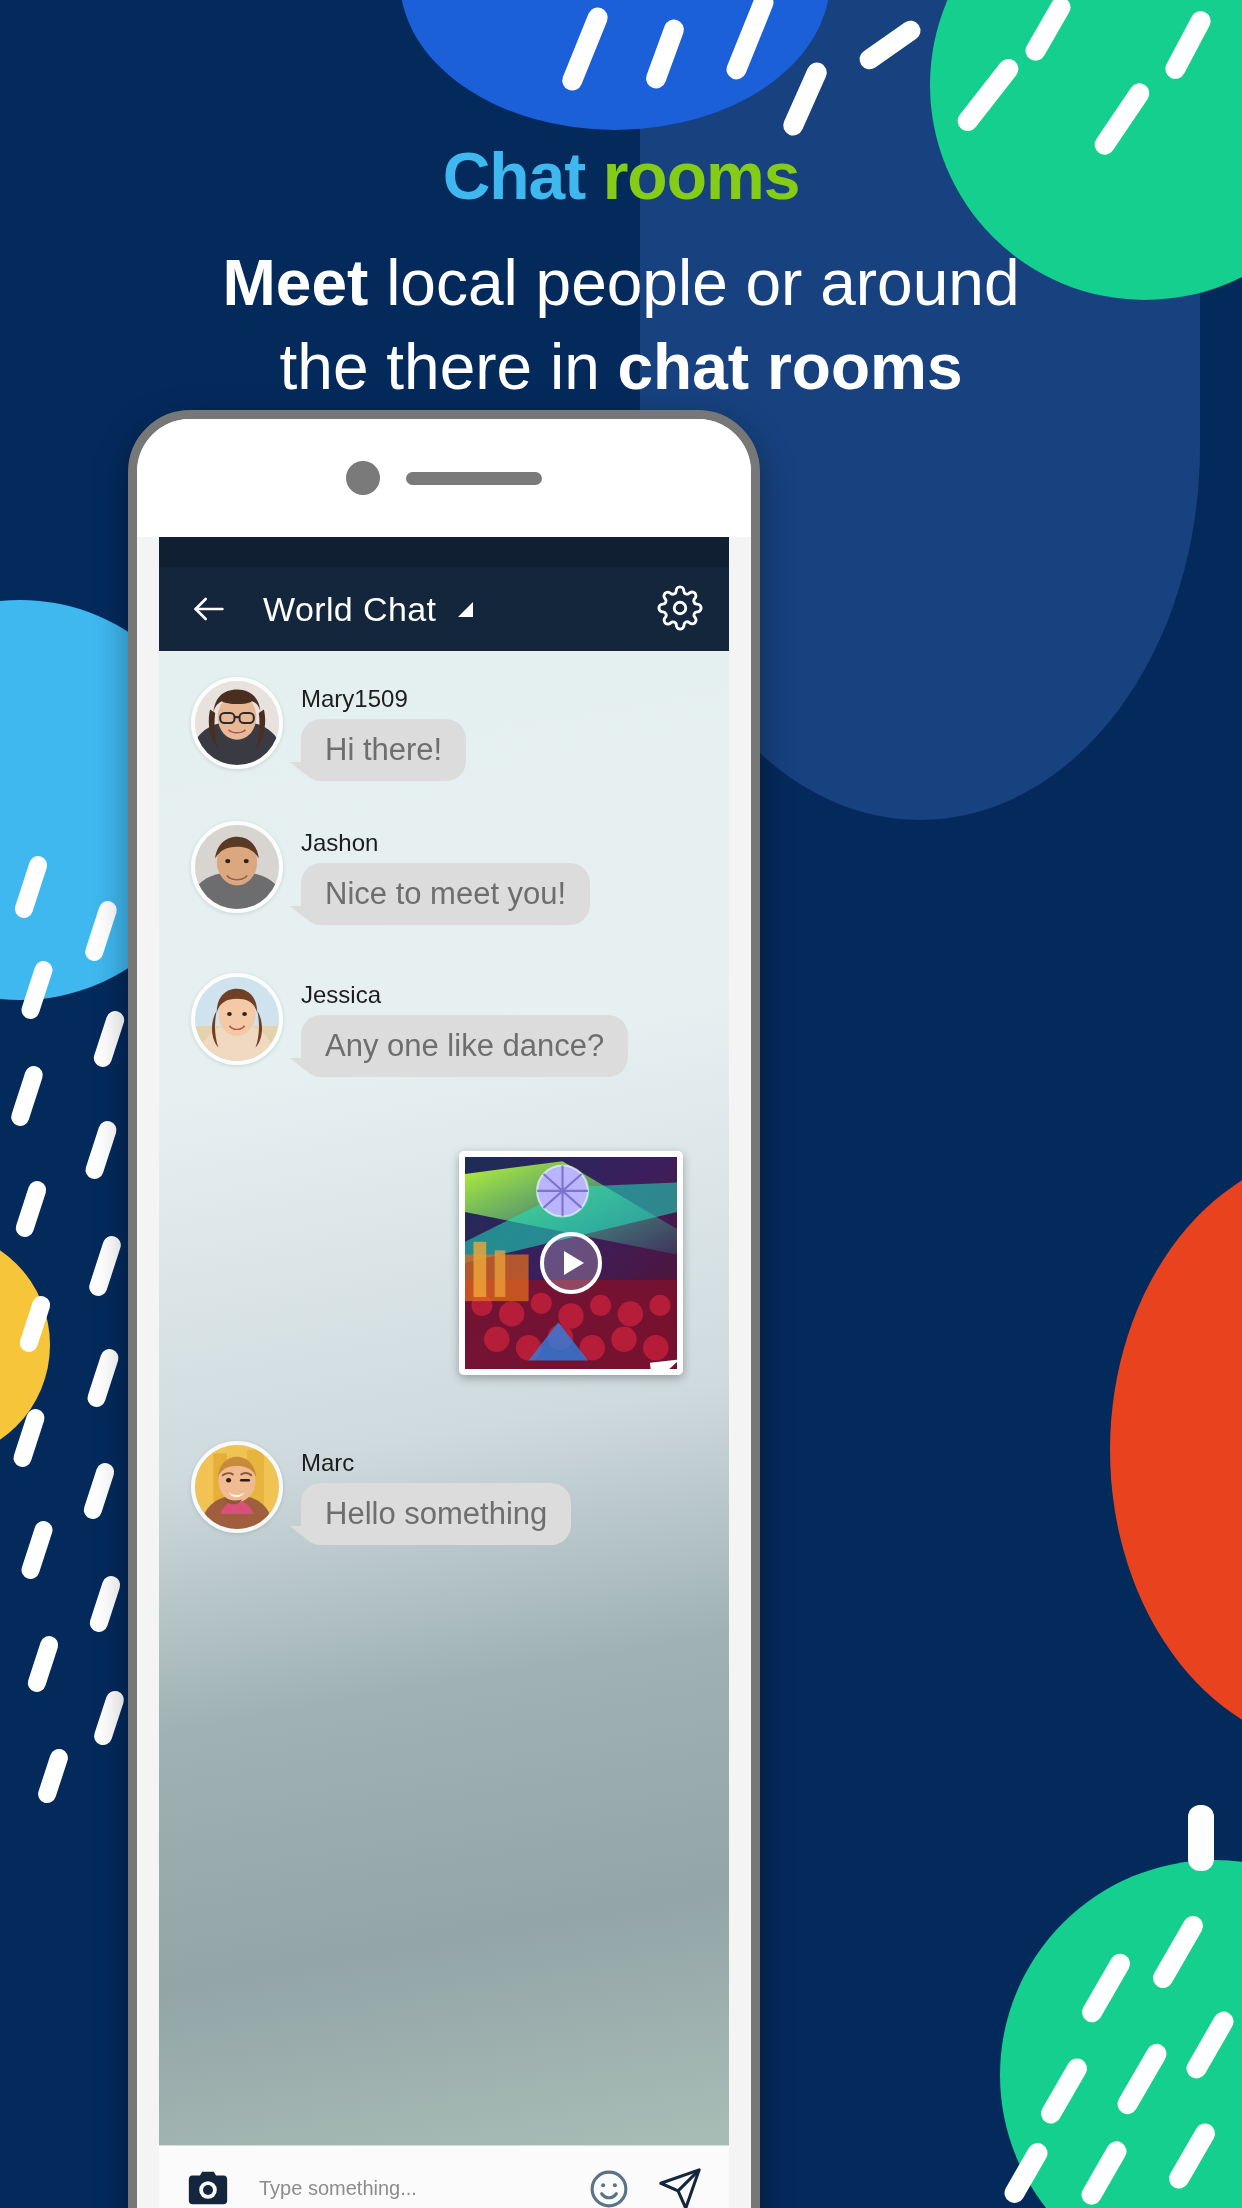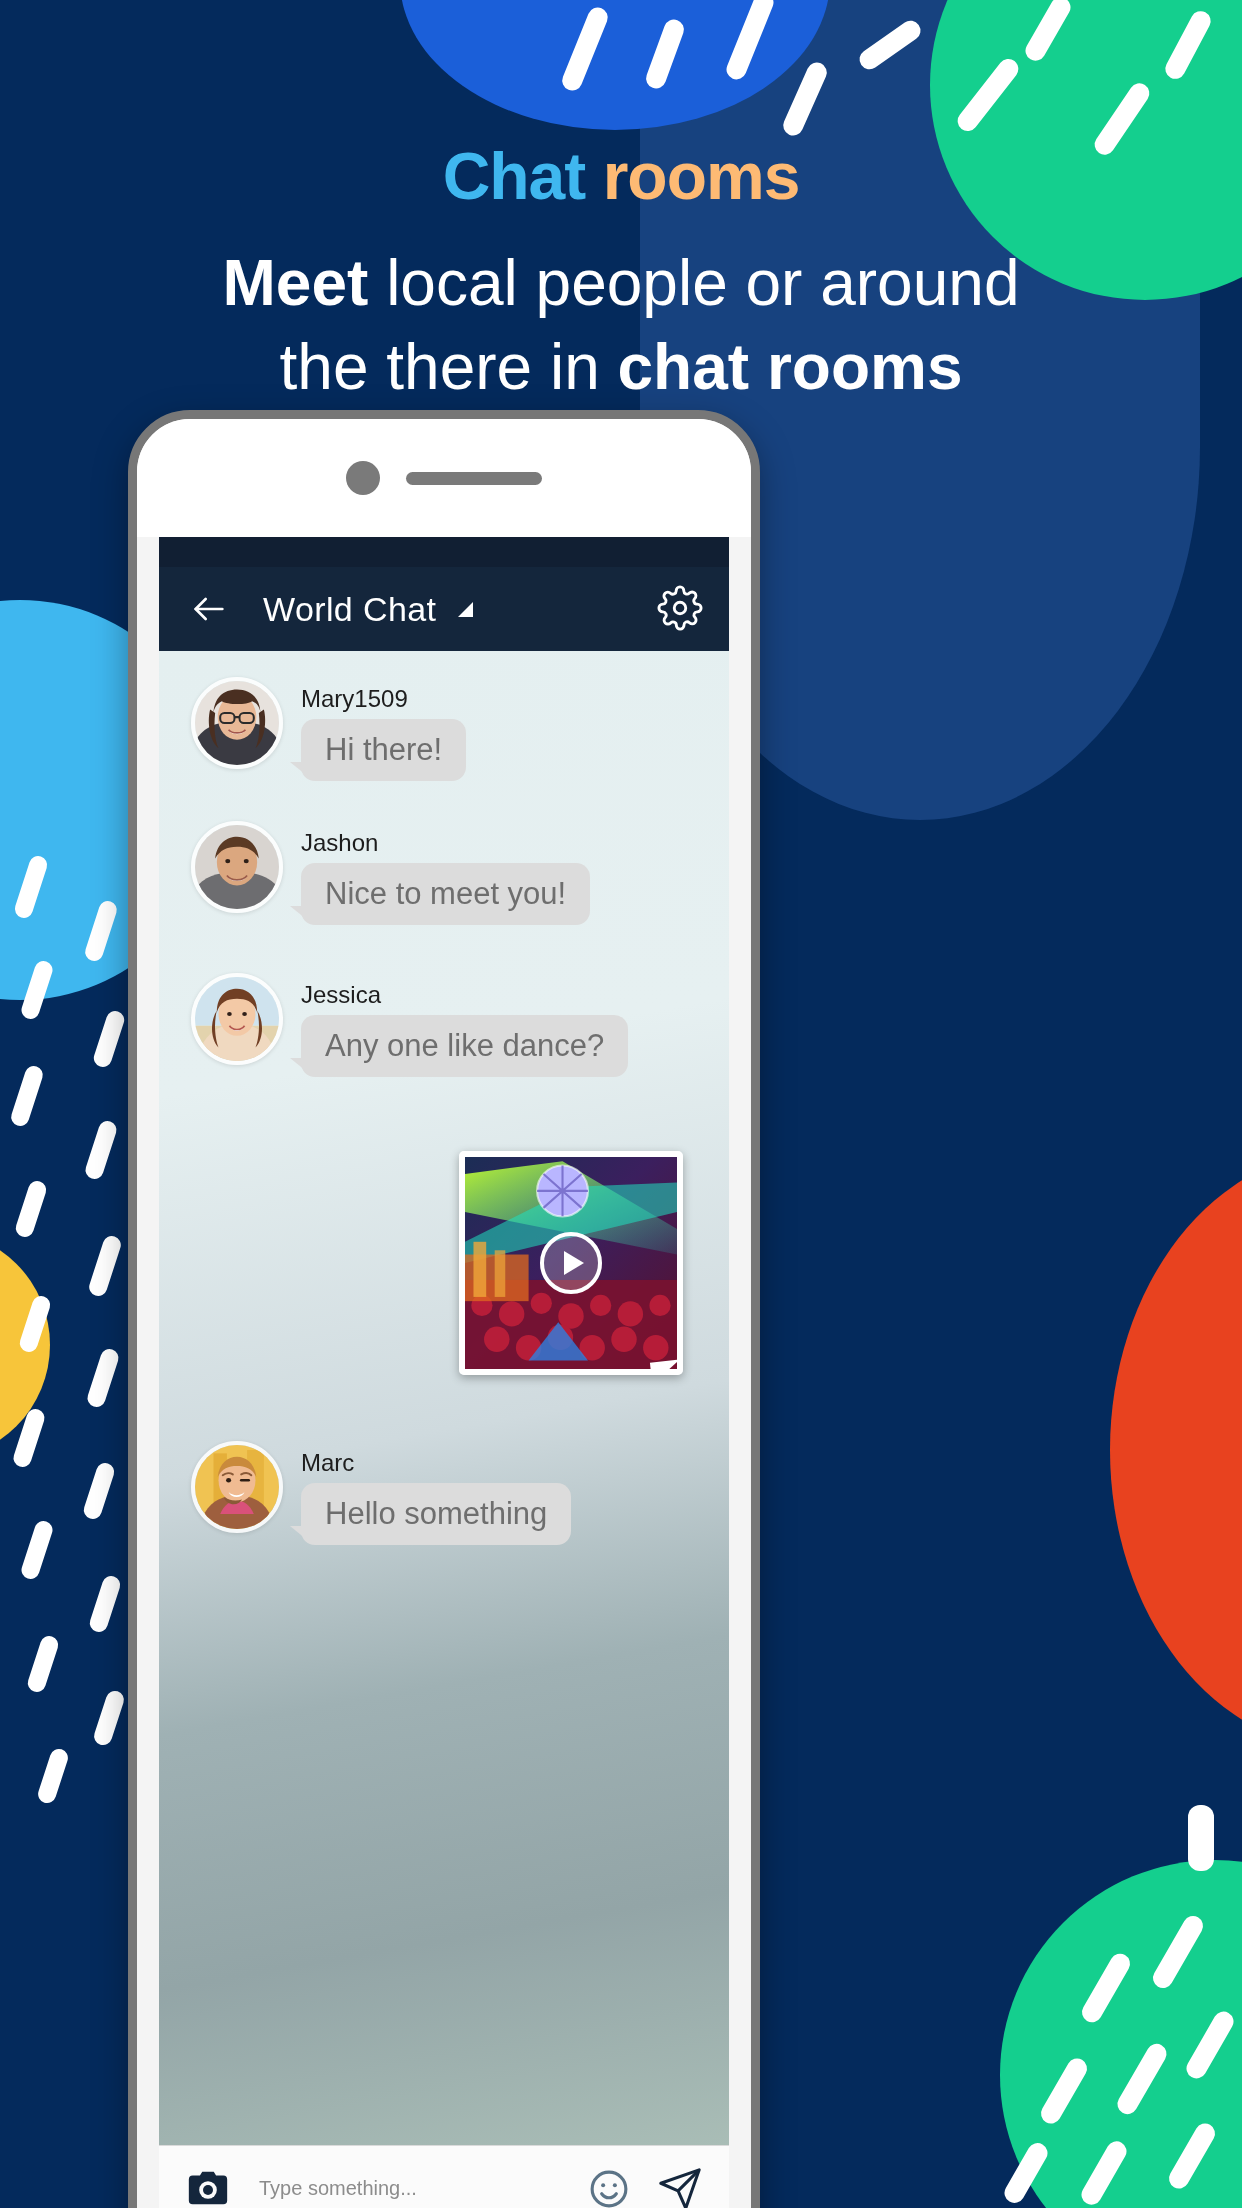--- a/index.html
+++ b/index.html
@@ -28,21 +28,21 @@
 
   
   #headline {
     position:absolute; z-index:5; left:0; right:0; top:140px;
     text-align:center;
   }
   #title {
     font-size:66px; font-weight:bold; letter-spacing:-1px; line-height:1.1;
   }
   #title .t1 { color:#3fb7ef; }
-  #title .t2 { color:#fdba74; }
+  #title .t2 { color:#84cc16; }
   #subtitle {
     margin-top:28px;
     font-size:64px; color:#ffffff; line-height:1.32; font-weight:300;
   }
   #subtitle b { font-weight:bold; }
 
   
   #phone {
     position:absolute; z-index:10;
     left:128px; top:410px;
@@ -101,21 +101,21 @@
     width:92px; height:92px; border-radius:50%; flex:none;
     border:4px solid rgba(255,255,255,.85);
     overflow:hidden; position:relative;
     box-shadow:0 1px 4px rgba(0,0,0,.12);
   }
   .avatar svg { display:block; width:100%; height:100%; }
   .msg-body { margin-left:18px; padding-top:8px; }
   .msg-name { font-size:24px; color:#1d1d1d; margin-bottom:6px; }
   .bubble {
     display:inline-block; background:#dcdcdc; color:#6e6e6e;
-    font-size:31px; padding:13px 24px; border-radius:14px;
+    font-size:31px; padding:13px 24px; border-radius:20px;
     position:relative;
   }
   .bubble::after {
     content:""; position:absolute; left:-11px; bottom:6px;
     width:0; height:0;
     border-right:16px solid #dcdcdc;
     border-bottom:13px solid transparent;
   }
 
   

